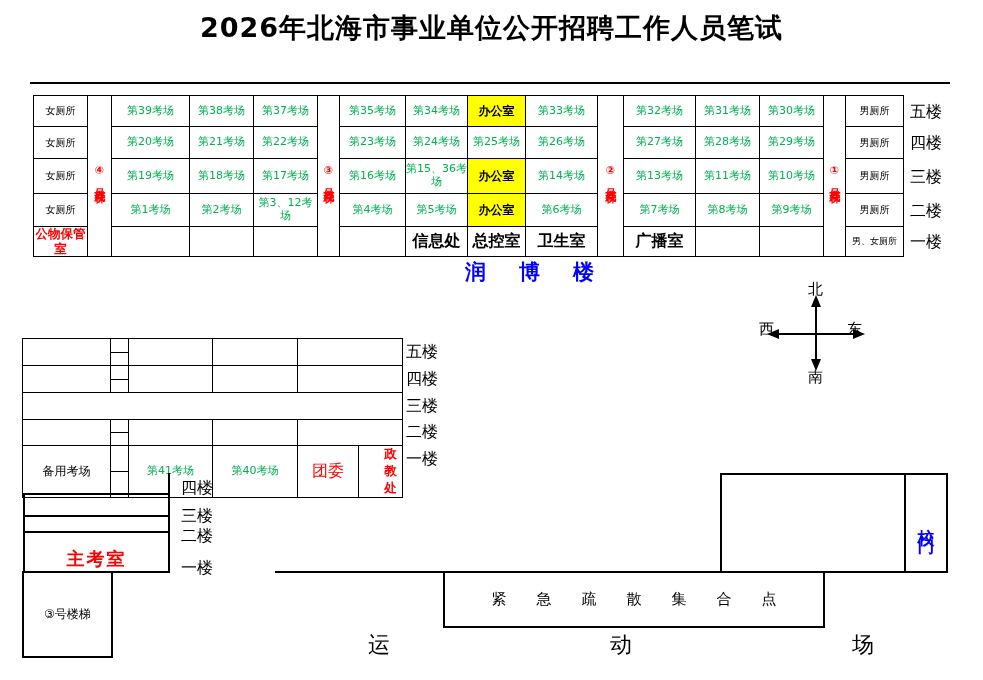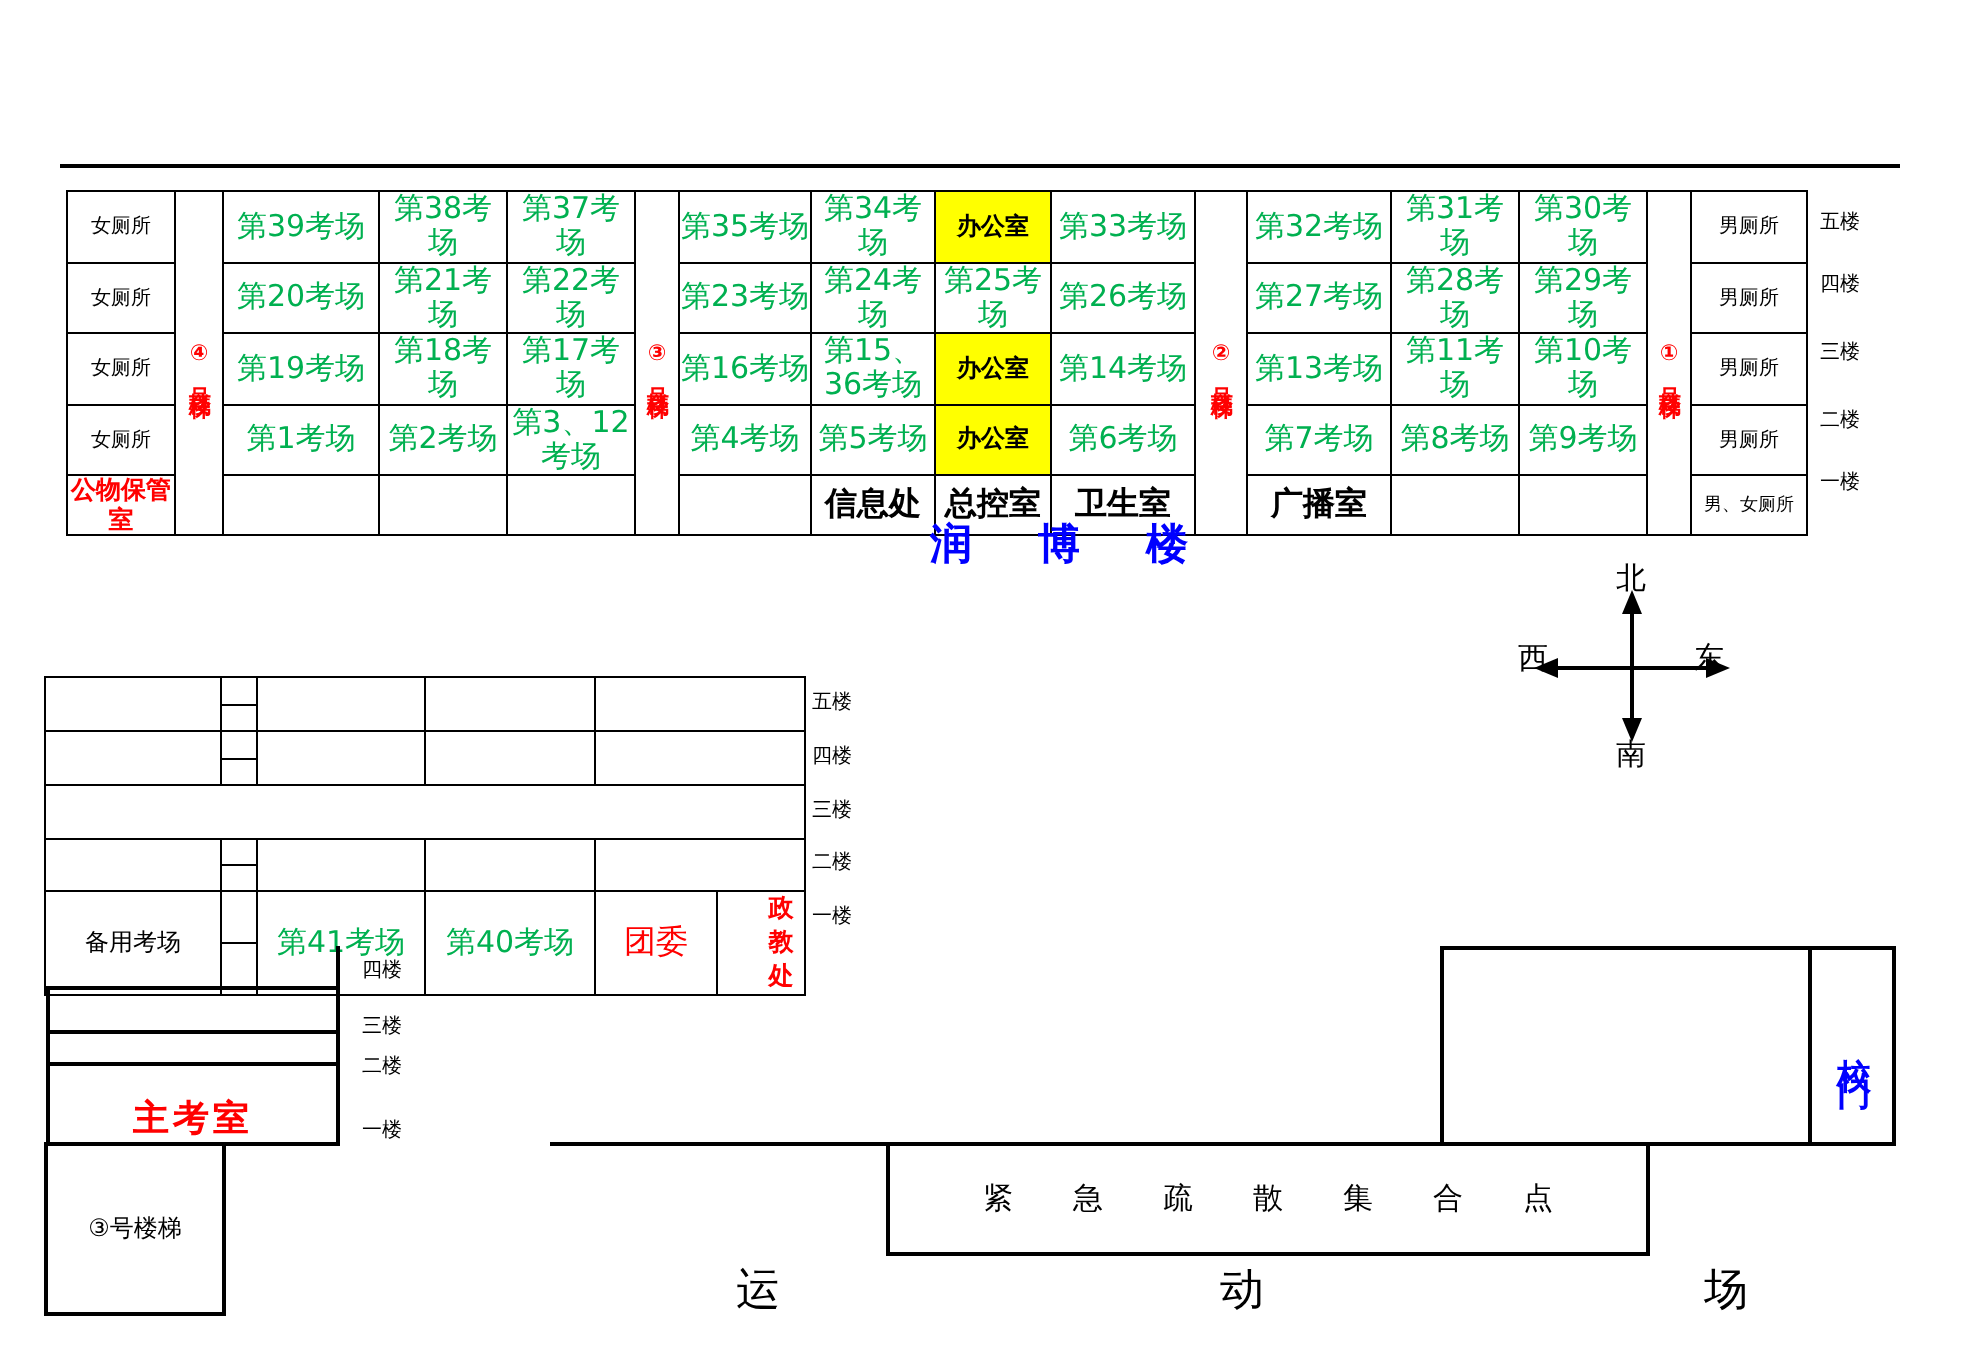--- a/index.html
+++ b/index.html
@@ -12,31 +12,31 @@
           font-size:23px;font-weight:bold;color:#FF0000;}
   .title2 .site{border-bottom:2.5px solid #FF0000;padding:0 5px;}
   .hrule{position:absolute;left:30px;top:82px;width:920px;border-top:2px solid #000;}
   
   table{border-collapse:collapse;table-layout:fixed;}
   td{border:1.5px solid #000;padding:0;text-align:center;vertical-align:middle;overflow:hidden;}
   
   .runbo{position:absolute;left:33px;top:95px;width:870px;}
   .runbo tr.r1{height:31px;} .runbo tr.r2{height:32px;} .runbo tr.r3{height:35px;}
   .runbo tr.r4{height:33px;} .runbo tr.r5{height:30px;margin-top:12px;}
-  td.room{color:#00B050;font-size:15px;line-height:1.15;}
+  td.room{color:#00B050;font-size:11px;line-height:1.15;}
   td.wc{font-size:10px;}
   td.wc-sm{font-size:9px;}
   td.office{background:#FFFF00;font-weight:bold;font-size:12px;
             font-family:"DejaVu Serif","Liberation Serif",serif;}
   td.svc{font-weight:bold;font-size:16px;font-family:"DejaVu Serif","Liberation Serif",serif;}
   td.store{color:#FF0000;font-weight:bold;font-size:12.5px;line-height:1.15;}
   td.stair{color:#FF0000;font-weight:bold;font-size:11px;}
   .vtext{writing-mode:vertical-rl;text-orientation:upright;display:inline-block;
          letter-spacing:2px;line-height:1;}
-  .floor-label{position:absolute;font-size:10px;}
+  .floor-label{position:absolute;font-size:16px;}
   .runbo-name{position:absolute;left:465px;top:258px;font-size:21px;font-weight:bold;
               color:#0000FF;letter-spacing:33px;white-space:nowrap;}
   
   .compass-svg{position:absolute;left:761px;top:290px;}
   .compass-label{position:absolute;font-size:15px;}
   
   .runxing-name{position:absolute;left:180px;top:310px;font-size:21px;font-weight:bold;
                 letter-spacing:62px;white-space:nowrap;}
   .runxing{position:absolute;left:22px;top:338px;width:380px;}
   .runxing tr.x1{height:27px;} .runxing tr.x2{height:27px;} .runxing tr.x3{height:27px;}
@@ -77,20 +77,21 @@
   .assembly span{font-size:15px;letter-spacing:30px;margin-right:-30px;white-space:nowrap;
                  font-family:"DejaVu Serif","Liberation Serif",serif;}
   .field{position:absolute;left:368px;top:630px;font-size:22px;letter-spacing:220px;
          white-space:nowrap;font-family:"DejaVu Serif","Liberation Serif",serif;}
 </style>
 </head>
 <body>
 
 <div class="page">
 
+  <div class="title1">2026年北海市事业单位公开招聘工作人员笔试</div>
   <div class="hrule"></div>
 
   <table class="runbo">
     <colgroup>
       <col style="width:54px">
         <col style="width:24px">
         <col style="width:78px">
         <col style="width:64px">
       <col style="width:64px">
         <col style="width:22px">

